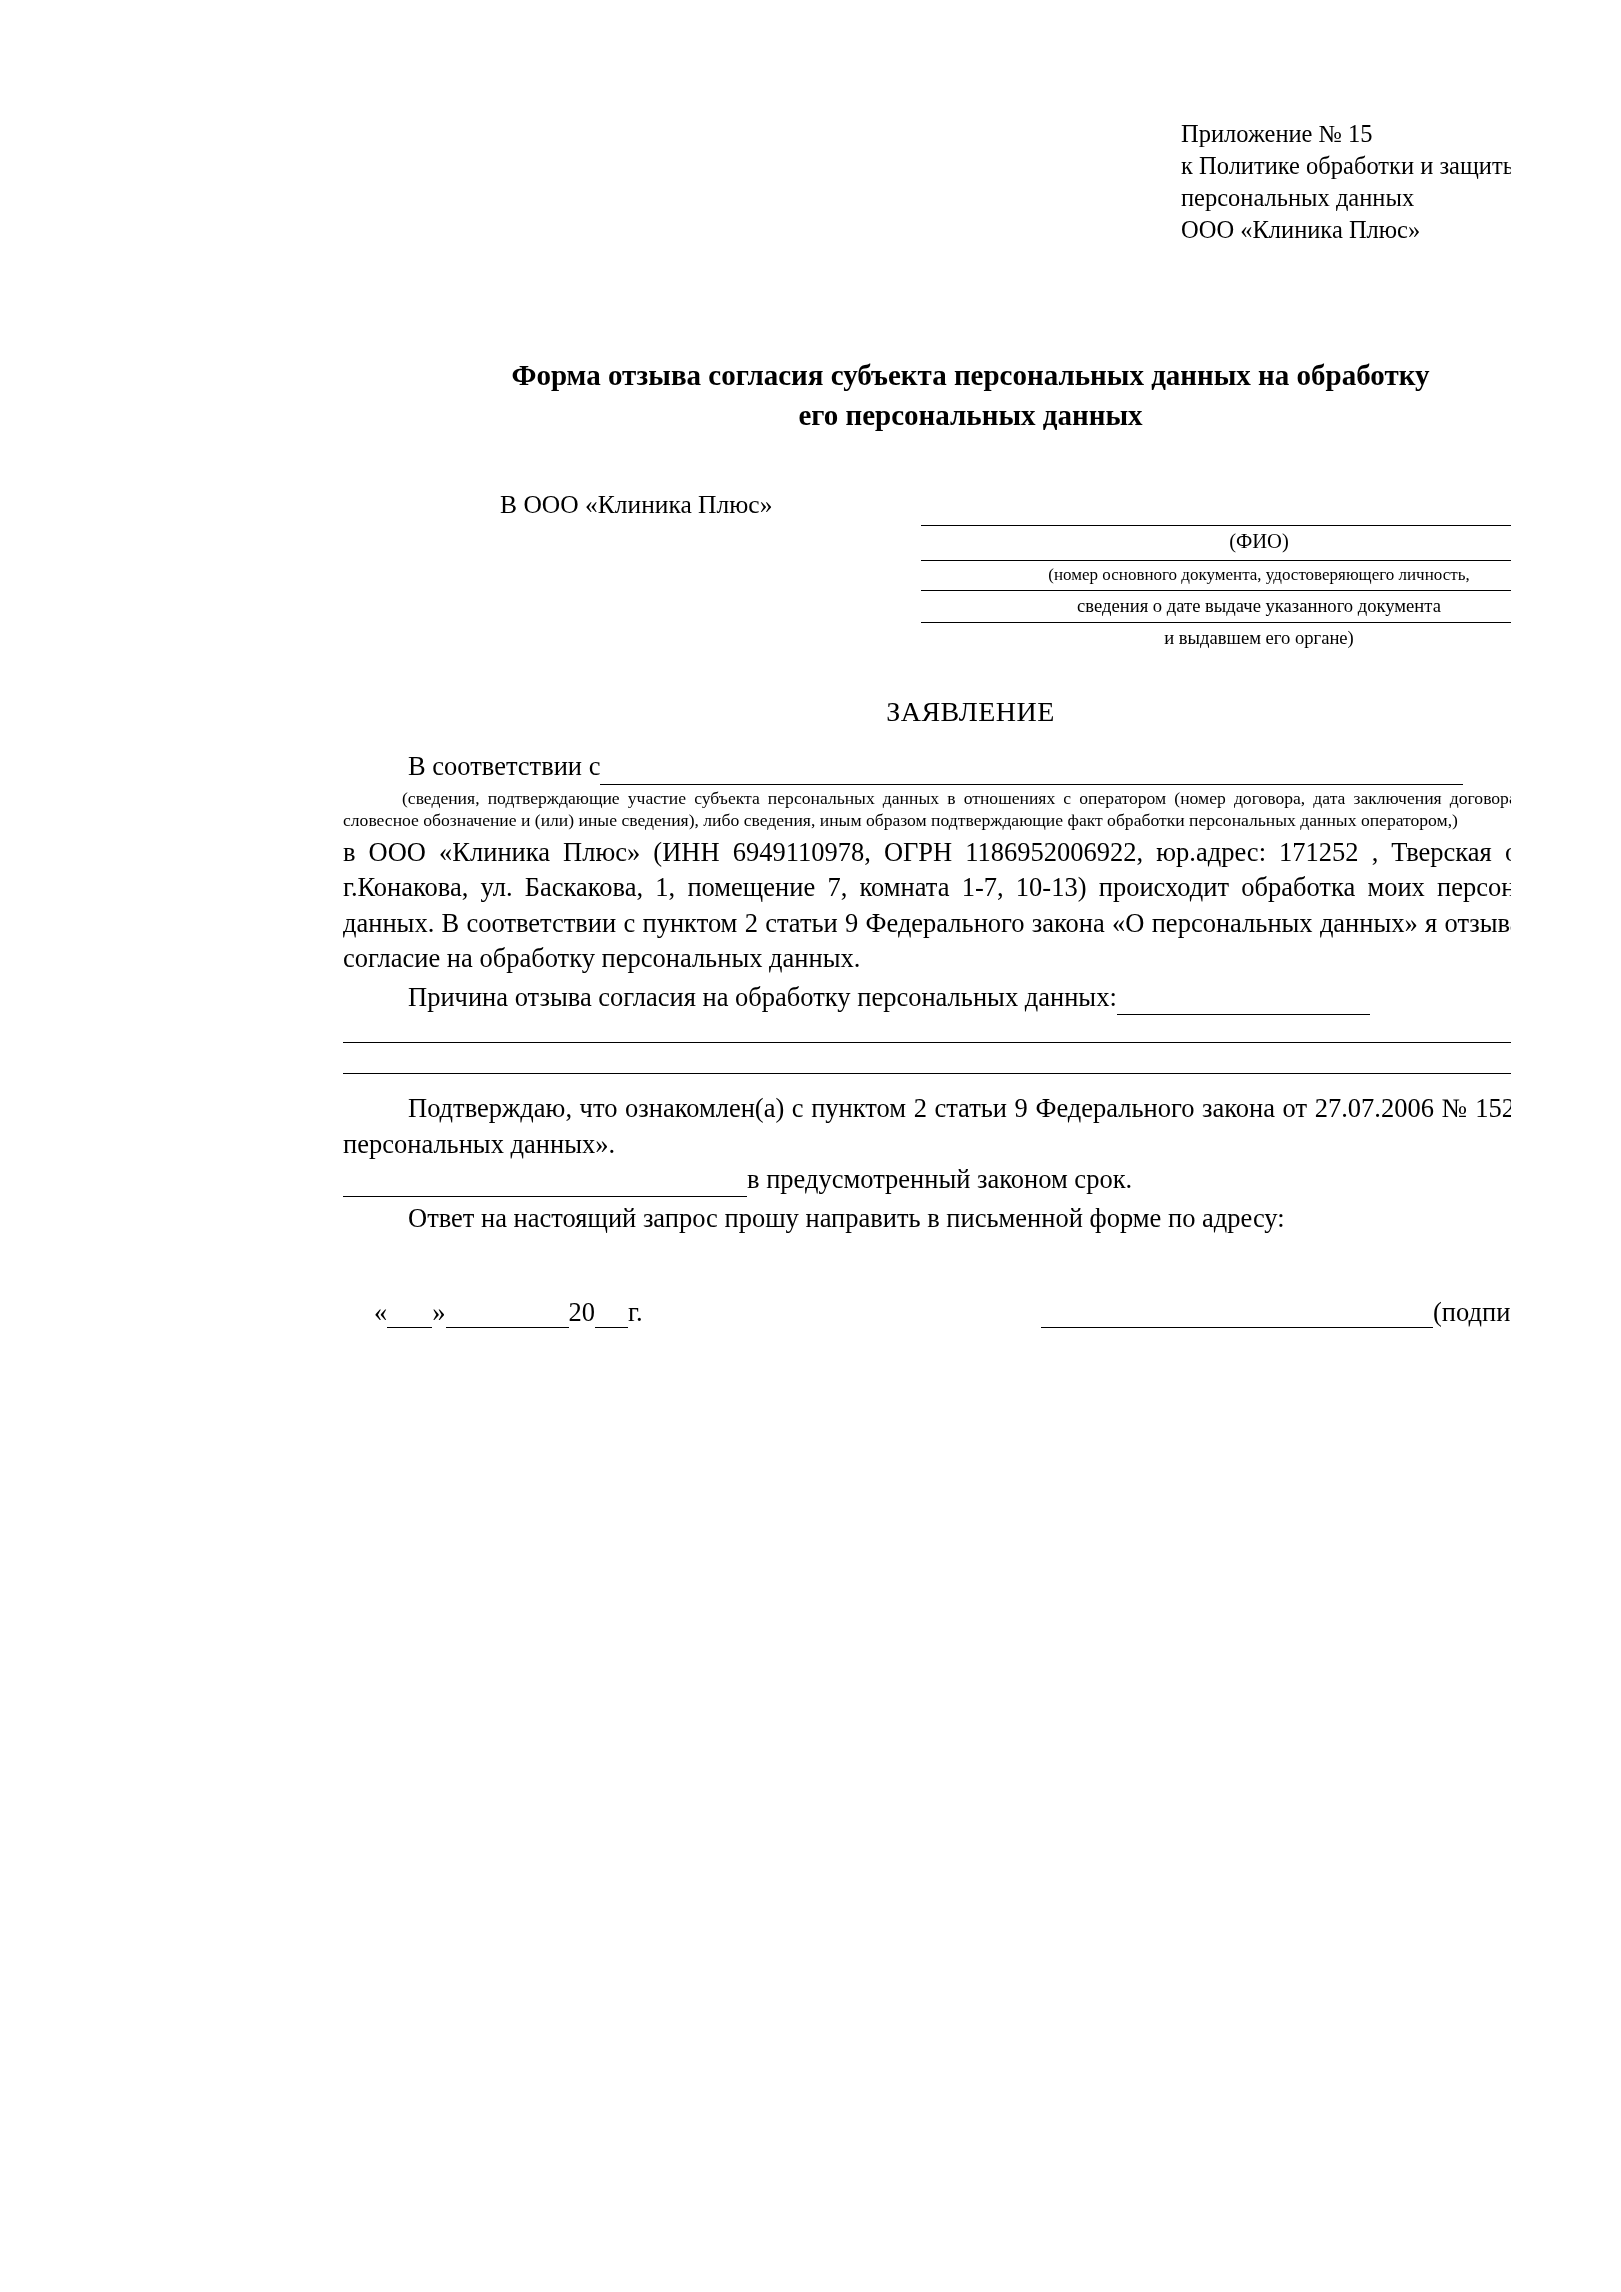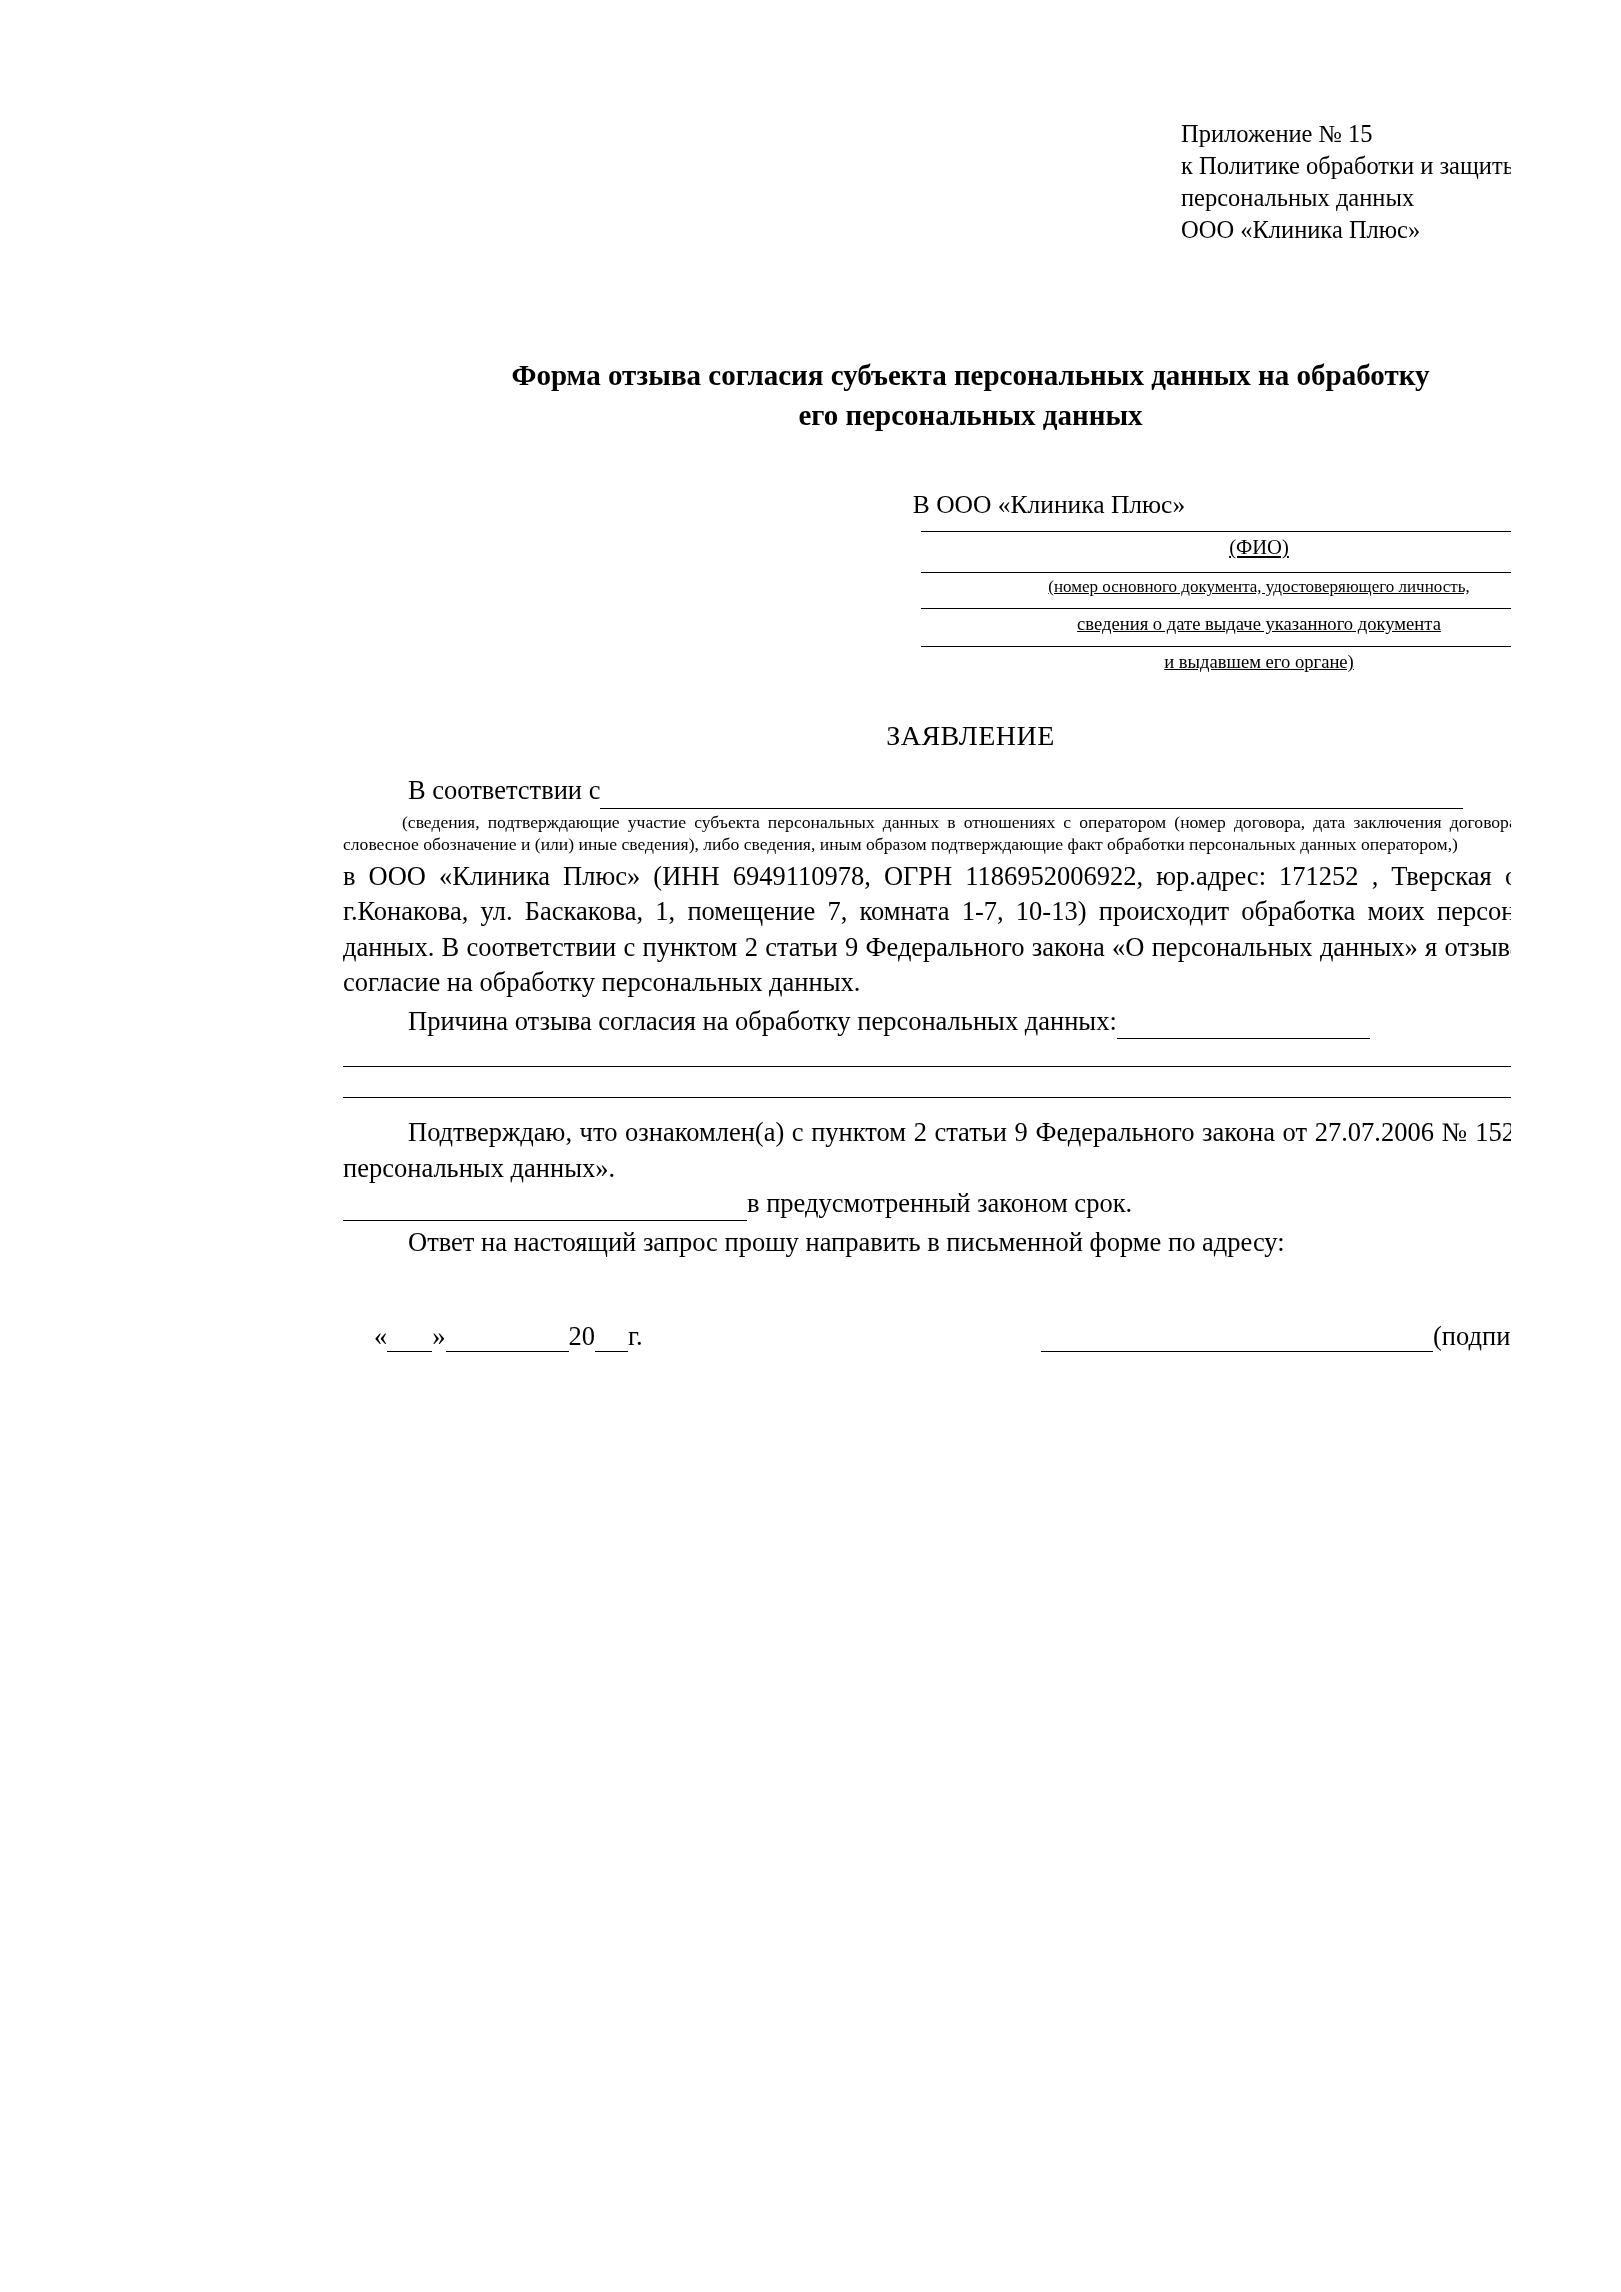--- a/index.html
+++ b/index.html
@@ -48,34 +48,32 @@
     line-height: 1.38;
     padding: 0 9.8px;
   }
 
   
   .addressee {
     margin-top: 55px;
     font-size: 25.5px;
   }
   .addressee-line1 {
-    text-align: center;
     margin-left: 157px;
   }
   .addressee-ot {
     margin-left: 647px;
     margin-top: 11.8px;
   }
   .fill-rows {
     margin-left: 578px;
     width: 676px;
   }
   .fill-row {
-    margin-top: 10px;
-    text-decoration: underline;
+    margin-top: 4px;
   }
   .rule {
     border-bottom: 1.6px solid #000;
     height: 1px;
     width: 100%;
   }
   .rule-caption {
     text-align: center;
     font-size: 17px;
     line-height: 1.25;

